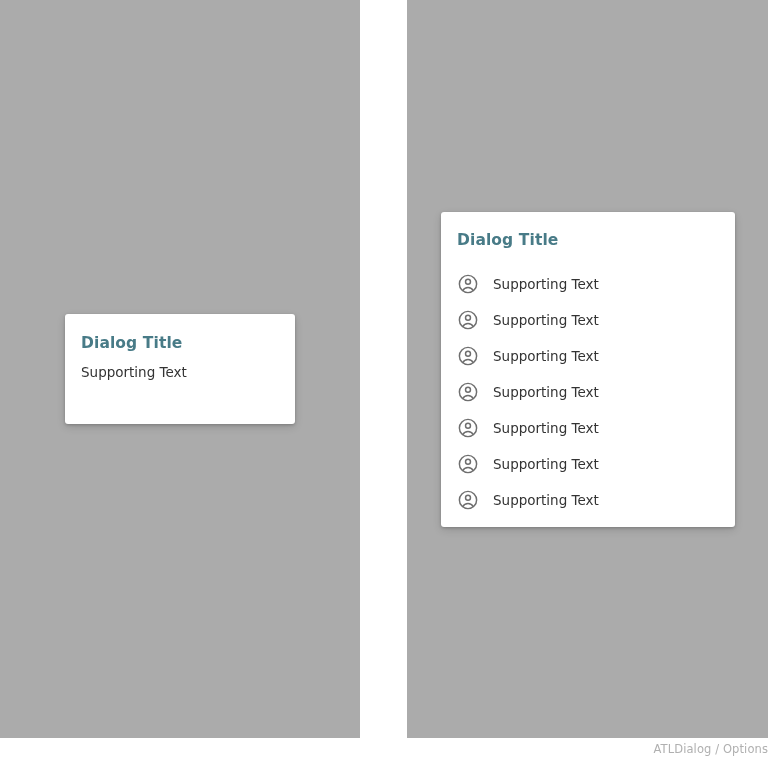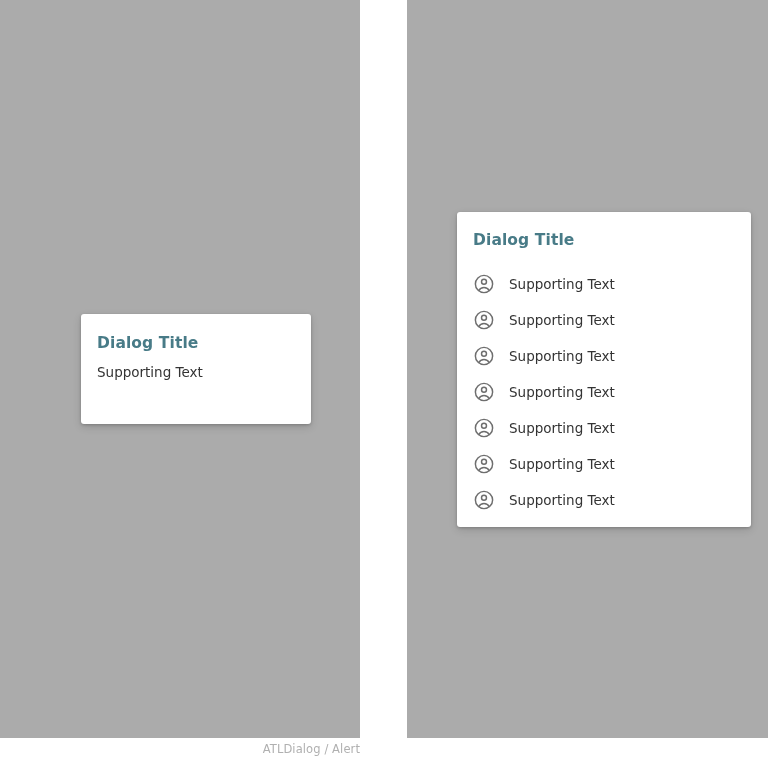--- a/index.html
+++ b/index.html
@@ -46,21 +46,20 @@
   }
   .footer-left  { left: 0;     width: 360px; }
   .footer-right { left: 407px; width: 361px; }
 
   
   .dialog {
     position: absolute;
     background: #ffffff;
     border-radius: 3px;
     box-shadow: 0 1px 3px rgba(0,0,0,0.20), 0 3px 9px rgba(0,0,0,0.13);
-    margin-left: 16px;
   }
 
   .dialog-alert {
     left: 65px;
     top: 314px;
     width: 230px;
     height: 110px;
   }
 
   .dialog-options {
@@ -154,21 +153,20 @@
 
   <div class="panel panel-left"></div>
 
   <div class="dialog dialog-alert">
     <div class="dialog-title alert-title">Dialog Title</div>
 
     <div class="alert-supporting">Supporting Text</div>
 
   </div>
 
-  <div class="footer-label footer-left">ATLDialog / Alert</div>
 
   <div class="panel panel-right"></div>
 
   <div class="dialog dialog-options">
     <div class="dialog-title options-title">Dialog Title</div>
 
     <div class="options-list">
 
       <div class="option-row">
         <span class="option-icon">
@@ -243,14 +241,15 @@
             <circle cx="12" cy="9.6" r="2.7"></circle>
             <path d="M6.2 19.2a6.6 6.6 0 0 1 11.6 0" stroke-linecap="round"></path>
           </svg>
         </span>
         <span class="option-label">Supporting Text</span>
       </div>
 
     </div>
   </div>
 
+  <div class="footer-label footer-right">ATLDialog / Options</div>
 
 </div>
 
 </body></html>

